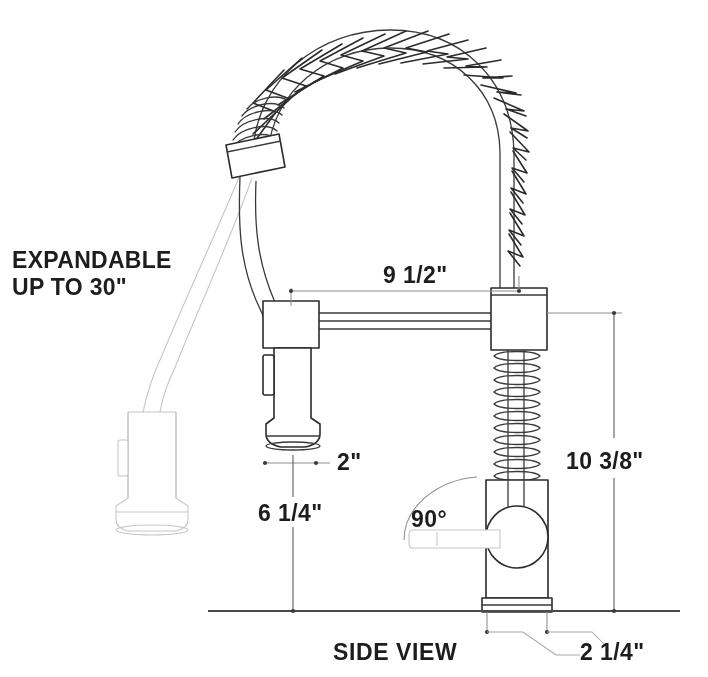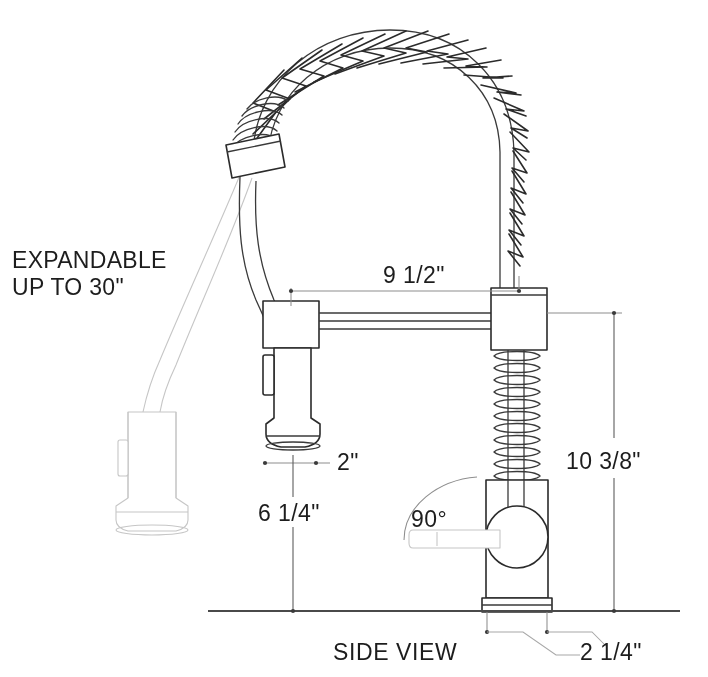--- a/index.html
+++ b/index.html
@@ -12,20 +12,21 @@
     height: 677px;
     position: relative;
     font-family: "Liberation Sans", sans-serif;
     overflow: hidden;
   }
   #drawing-root {
     position: absolute;
     left: 0; top: 0;
     width: 708px;
     height: 670px;
+    font-weight: bold;
   }
   svg#technical-drawing {
     display: block;
     width: 708px;
     height: 677px;
   }
   .dim-text {
     font-family: "Liberation Sans", sans-serif;
     font-size: 23px;
     fill: #1d1d1d;

